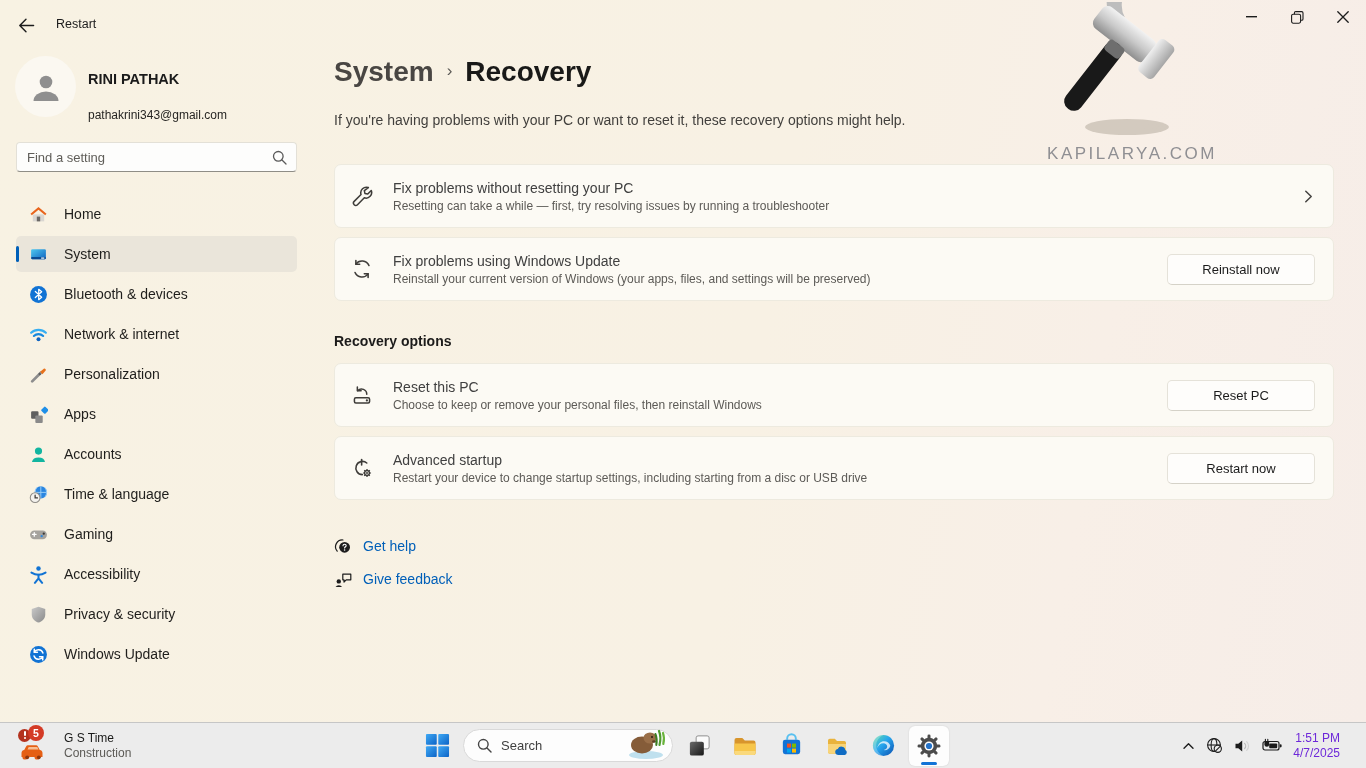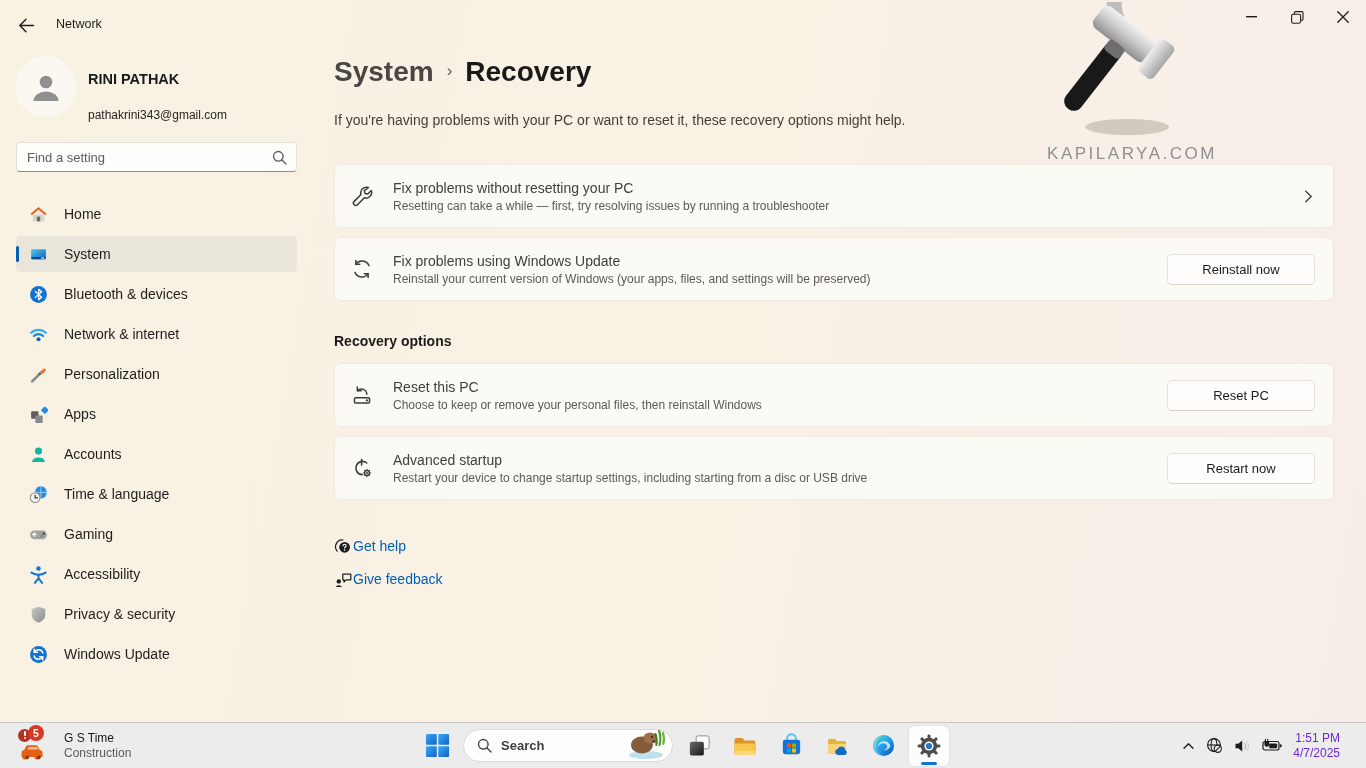--- a/index.html
+++ b/index.html
@@ -58,21 +58,21 @@
   .card-text { display:flex; flex-direction:column; gap:3px; }
   .card-title { font-size:14px; color:#404040; }
   .card-sub { font-size:12px; color:#5c5a56; }
   .card-action { margin-left:auto; display:flex; align-items:center; }
   .btn { width:148px; height:31px; border-radius:5px; background:#fefdfb; border:1px solid #e5e2d9;
          border-bottom-color:#d5d2c8; font-size:13px; color:#1b1b1b; font-family:inherit;
          display:flex; align-items:center; justify-content:center; cursor:pointer; }
   .section-title { margin:32px 0 14px 0; font-size:14px; font-weight:600; color:#1c1b1a; }
 
   .links { margin-top:31px; }
-  .link-row { height:30px; margin-bottom:3px; display:flex; align-items:center; gap:0; cursor:pointer; width:220px; }
+  .link-row { height:30px; margin-bottom:3px; display:flex; align-items:center; gap:10px; cursor:pointer; width:220px; }
   .link-label { font-size:14px; color:#005fb8; }
 
   
   .taskbar { position:absolute; left:0; bottom:0; width:1366px; height:46px; background:#ececec;
              border-top:1px solid #c6c6c6; }
   .tb-widget { position:absolute; left:10px; top:0; height:100%; display:flex; align-items:center; gap:10px;
                padding:0 8px; cursor:pointer; }
   .car-wrap { position:relative; width:36px; height:34px; }
   .car-wrap svg { position:absolute; left:0; bottom:1px; }
   .badge-warn { position:absolute; left:0px; top:0px; width:13px; height:13px; border-radius:50%;
@@ -86,40 +86,40 @@
   .w1 { font-size:12px; color:#191918; }
   .w2 { font-size:12px; color:#5c5a56; }
 
   .tb-center { position:absolute; left:417px; top:0; height:100%; display:flex; align-items:center; gap:6px; }
   .tb-btn { width:40px; height:40px; border-radius:6px; display:flex; align-items:center; justify-content:center; cursor:pointer; position:relative; }
   .tb-btn.active { background:#fdfdfd; box-shadow:0 0 2px rgba(0,0,0,.12); }
   .tb-btn.active::after { content:""; position:absolute; bottom:1px; left:50%; transform:translateX(-50%);
                width:16px; height:3px; border-radius:2px; background:#1273d6; }
   .tb-search { width:210px; height:33px; border-radius:17px; background:#fdfdfd; border:1px solid #d9d9d9;
                display:flex; align-items:center; padding:0 3px 0 13px; gap:9px; cursor:pointer; }
-  .tb-search-text { font-size:13px; color:#3f3f3f;font-weight:bold; }
+  .tb-search-text { font-size:13px; color:#3f3f3f; }
   .beaver { margin-left:auto; margin-top:-4px; }
 
   .tb-tray { position:absolute; right:26px; top:0; height:100%; display:flex; align-items:center; gap:11px; }
   .tray-ic { display:flex; align-items:center; justify-content:center; cursor:pointer; }
   .clock { text-align:right; font-size:12px; color:#6d28d9; line-height:15px; cursor:pointer; }
 </style>
 </head>
 <body>
 
 <div class="screen">
 
   <div class="app">
 
     <button class="back-btn">
       <svg width="19" height="19" viewBox="0 0 20 20">
         <path d="M10.5 3.5 4 10l6.5 6.5M4.3 10h14.2" fill="none" stroke="#1c1c1c" stroke-width="1.5" stroke-linecap="round" stroke-linejoin="round"></path>
       </svg>
     </button>
-    <div class="app-title">Network</div>
+    <div class="app-title">Restart</div>
 
     <div class="win-controls">
       <div class="wc">
         <svg width="11" height="2" viewBox="0 0 11 2">
             <rect width="11" height="1.4" fill="#1c1c1c"></rect>
           </svg>
       </div>
       <div class="wc">
         <svg width="13" height="13" viewBox="0 0 13 13">
           <rect x="0.6" y="3.2" width="9" height="9" rx="1.6" fill="none" stroke="#1c1c1c" stroke-width="1.1"></rect>

